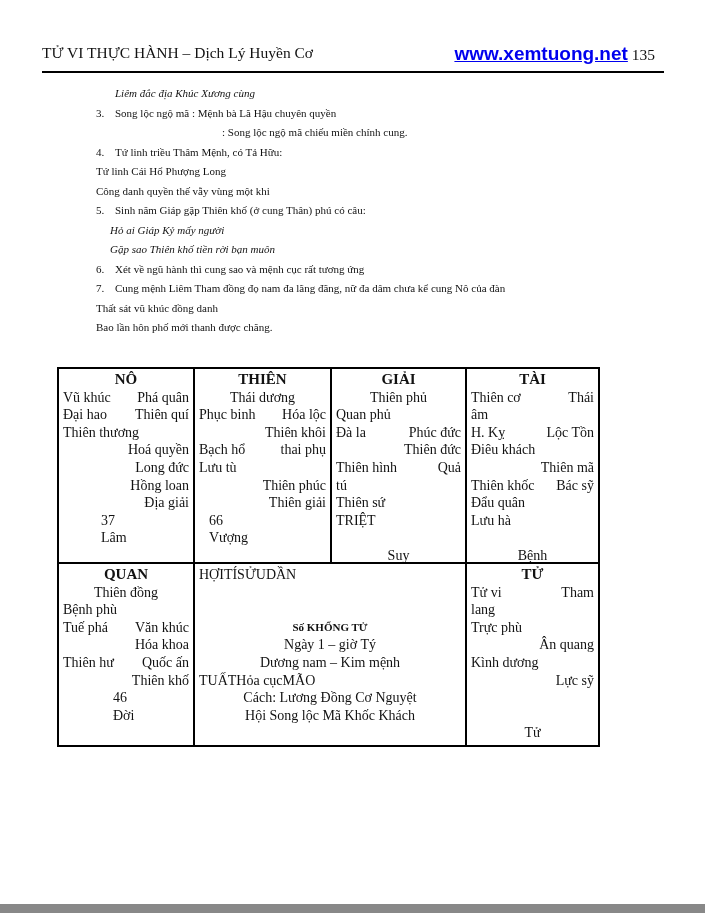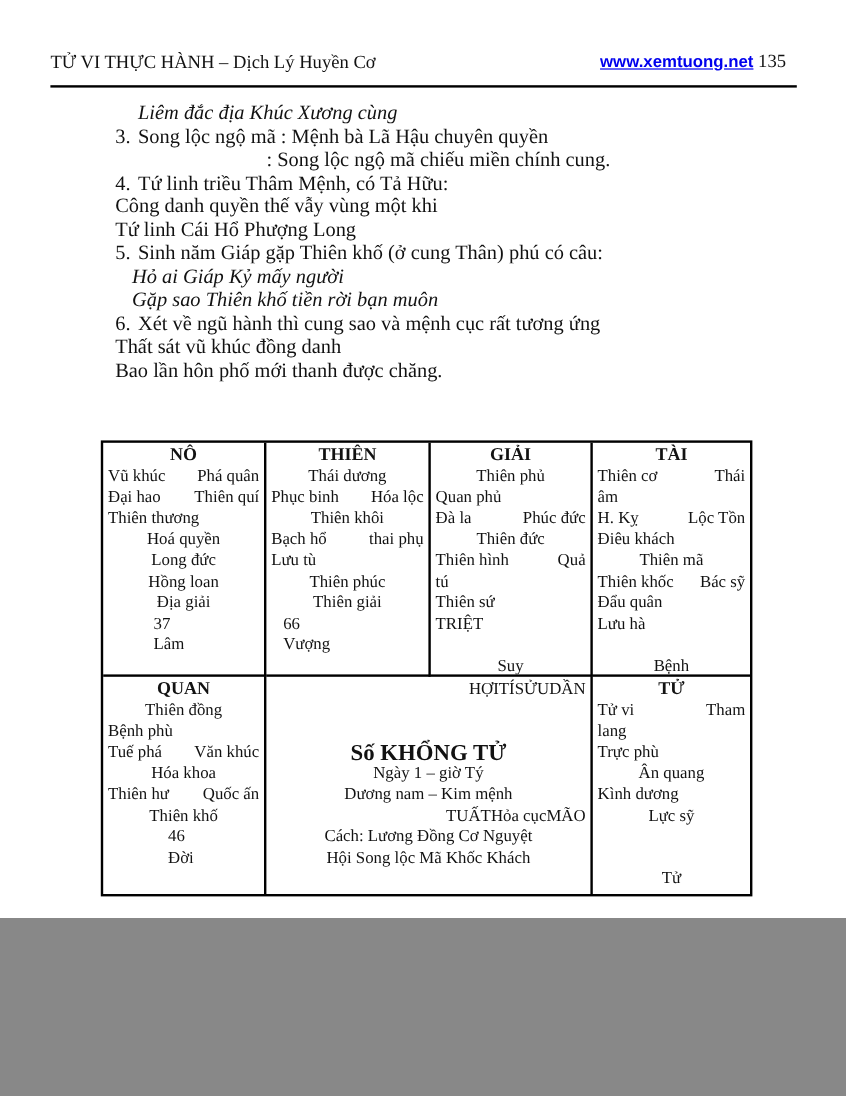--- a/index.html
+++ b/index.html
@@ -1,55 +1,55 @@
 <!DOCTYPE html>
 <html><head>
 <meta charset="utf-8">
 <style>
   html,body{margin:0;padding:0;background:#888;}
   .page{
-    position:relative;width:705px;height:765px;background:#ffffff;
+    position:relative;width:705px;height:904px;background:#ffffff;
     font-family:"Liberation Serif", serif;color:#121212;overflow:hidden;
     margin:0 auto;
     text-decoration:underline;
   }
   
   .hdr-title{position:absolute;left:42px;top:44px;font-size:15.5px;white-space:nowrap;}
   .hdr-right{position:absolute;top:43px;right:50px;white-space:nowrap;font-size:15.5px;}
-  .hdr-url{font-family:"Liberation Sans", sans-serif;font-weight:bold;font-size:14px;
+  .hdr-url{font-family:"Liberation Sans", sans-serif;font-weight:bold;font-size:19px;
     text-decoration:underline;}
   .hdr-rule{position:absolute;left:42px;top:71px;width:622px;height:2px;background:#000;}
   
-  .body-text{position:absolute;left:42px;top:84px;width:645px;font-size:17px;}
+  .body-text{position:absolute;left:42px;top:84px;width:645px;font-size:11px;}
   .bl{height:19.5px;line-height:19.5px;white-space:nowrap;}
   .bl .num{display:inline-block;width:19px;}
   .bl.numbered{margin-left:54px;}
   .bl.flush{margin-left:54px;}
   .bl.flush-italic{margin-left:68px;font-style:italic;}
   .bl.verse-italic{margin-left:73px;font-style:italic;}
   .bl.hang{margin-left:73px;}
   .bl.cont{margin-left:180px;}
   
   .chart{
     position:absolute;left:57px;top:367px;width:543px;height:380px;
     border:2px solid #000;box-sizing:border-box;
     display:grid;grid-template-columns:136px 137px 135px 131px;
-    grid-template-rows:195px 181px;font-size:14px;margin-left:27px;
+    grid-template-rows:195px 181px;font-size:14px;
   }
   .cell{box-sizing:border-box;padding:2px 4px 0 4px;overflow:hidden;}
   .b-r{border-right:2px solid #000;}
   .b-b{border-bottom:2px solid #000;}
   .span2{grid-column:2 / span 2;}
   .cell-header{height:17.6px;line-height:17.6px;text-align:center;font-weight:bold;font-size:15px;}
   .tl{display:flex;height:17.6px;line-height:17.6px;white-space:nowrap;}
   .tl.lr{justify-content:space-between;}
-  .tl.r{justify-content:center;}
+  .tl.r{justify-content:flex-end;}
   .tl.c{justify-content:center;}
-  .tl.cb{justify-content:center;font-weight:bold;font-size:19px;}
-  .tl.s{justify-content:flex-end;}
+  .tl.cb{justify-content:center;font-weight:bold;font-size:11px;}
+  .tl.s{justify-content:flex-start;}
   .tl.i{padding-left:38px;}
   .tl.i2{padding-left:10px;}
   .tl.i3{padding-left:50px;}
 </style>
 </head>
 <body>
 
 <div class="page">
 
   <div class="hdr-title">TỬ VI THỰC HÀNH – Dịch Lý Huyền Cơ</div>
@@ -59,26 +59,27 @@
     <span> <span>135</span></span>
   </div>
 
   <div class="hdr-rule"></div>
 
   <div class="body-text" id="body-text">
       <div class="bl verse-italic"><span>Liêm đắc địa Khúc Xương cùng</span></div>
       <div class="bl numbered"><span class="num">3.</span><span>Song lộc ngộ mã : Mệnh bà Lã Hậu chuyên quyền</span></div>
       <div class="bl cont"><span>: Song lộc ngộ mã chiếu miền chính cung.</span></div>
       <div class="bl numbered"><span class="num">4.</span><span>Tứ linh triều Thâm Mệnh, có Tả Hữu:</span></div>
+      <div class="bl flush"><span>Tứ linh Cái Hổ Phượng Long</span></div>
       <div class="bl flush"><span>Công danh quyền thế vẫy vùng một khi</span></div>
-      <div class="bl flush"><span>Tứ linh Cái Hổ Phượng Long</span></div>
       <div class="bl numbered"><span class="num">5.</span><span>Sinh năm Giáp gặp Thiên khố (ở cung Thân) phú có câu:</span></div>
       <div class="bl flush-italic"><span>Hỏ ai Giáp Kỷ mấy người</span></div>
       <div class="bl flush-italic"><span>Gặp sao Thiên khố tiền rời bạn muôn</span></div>
       <div class="bl numbered"><span class="num">6.</span><span>Xét về ngũ hành thì cung sao và mệnh cục rất tương ứng</span></div>
+      <div class="bl numbered"><span class="num">7.</span><span>Cung mệnh Liêm Tham đồng đọ nam đa lãng đãng, nữ đa dâm chưa kể cung Nô của đàn</span></div>
       <div class="bl flush"><span>Thất sát vũ khúc đồng danh</span></div>
       <div class="bl flush"><span>Bao lần hôn phố mới thanh được chăng.</span></div>
     </div>
 
   <div class="chart" id="chart">
       <div class="cell b-r b-b">
         <div class="cell-header">NÔ</div>
         <div class="tl lr">
           <span>Vũ khúc</span>
           <span>Phá quân</span>

